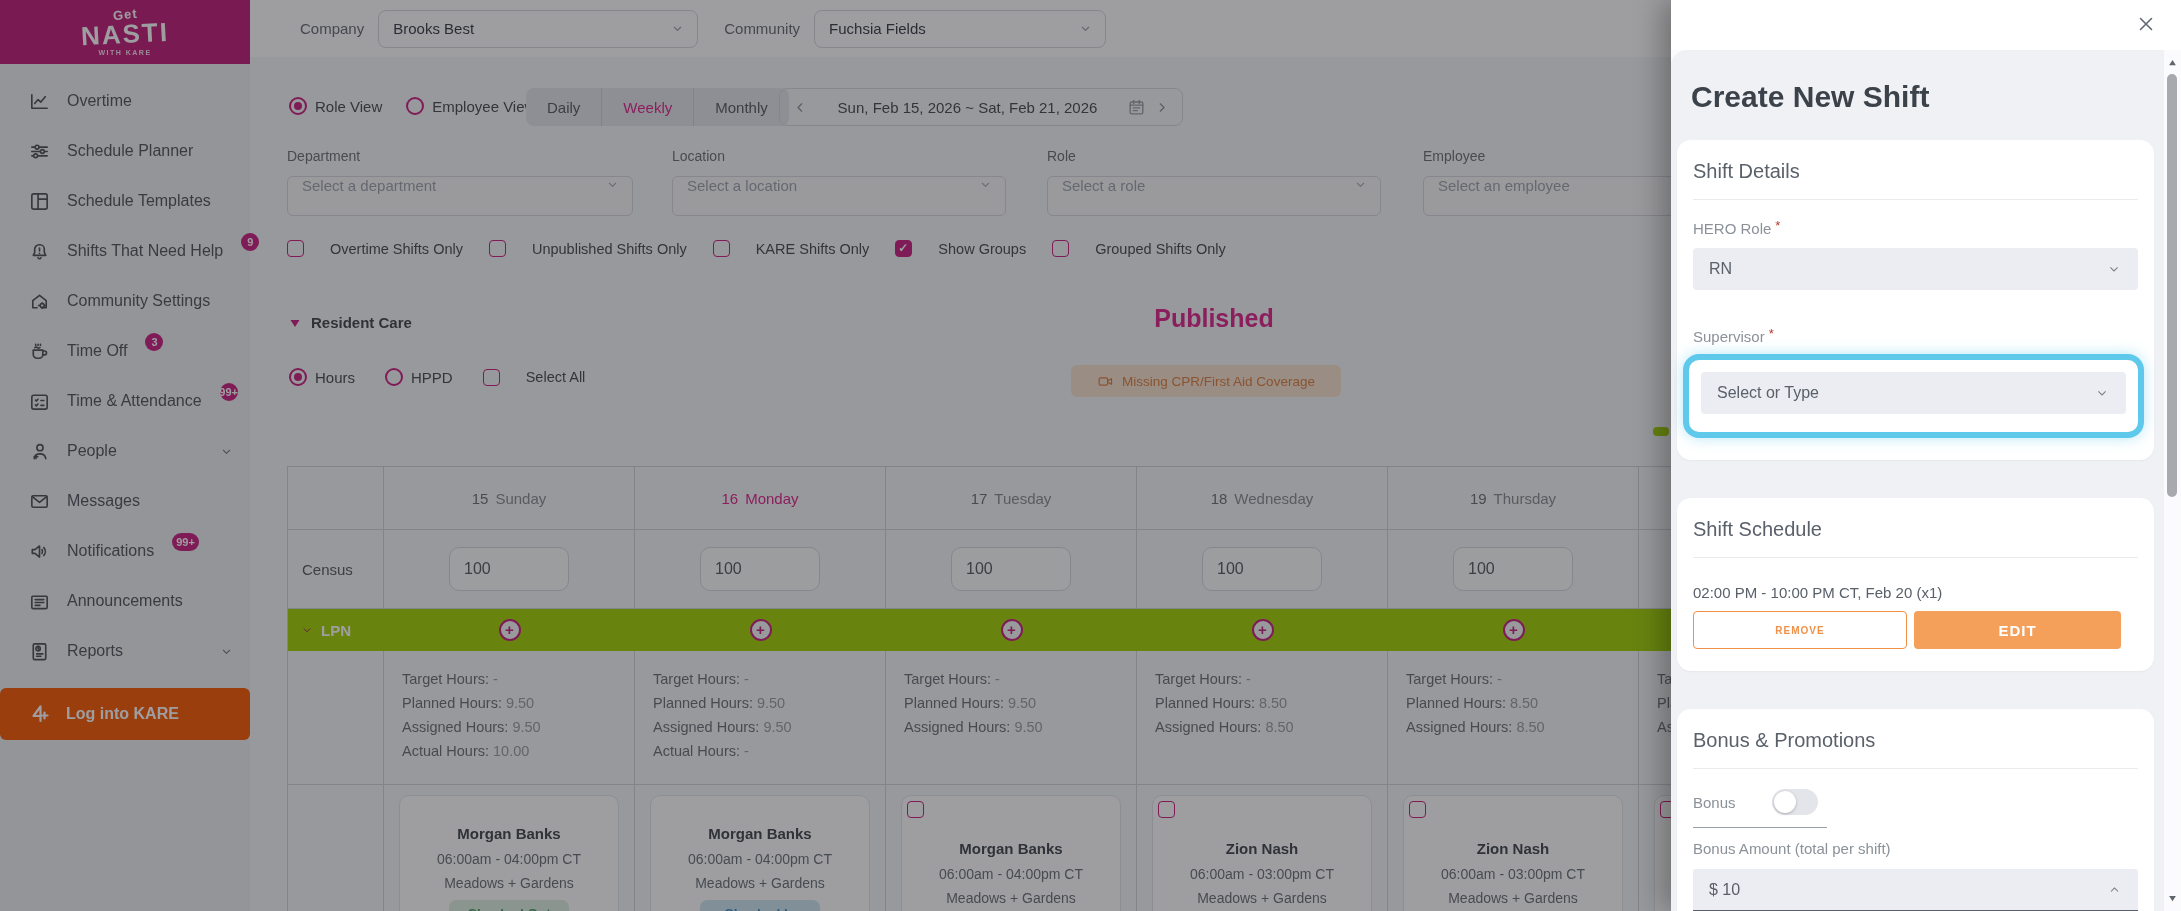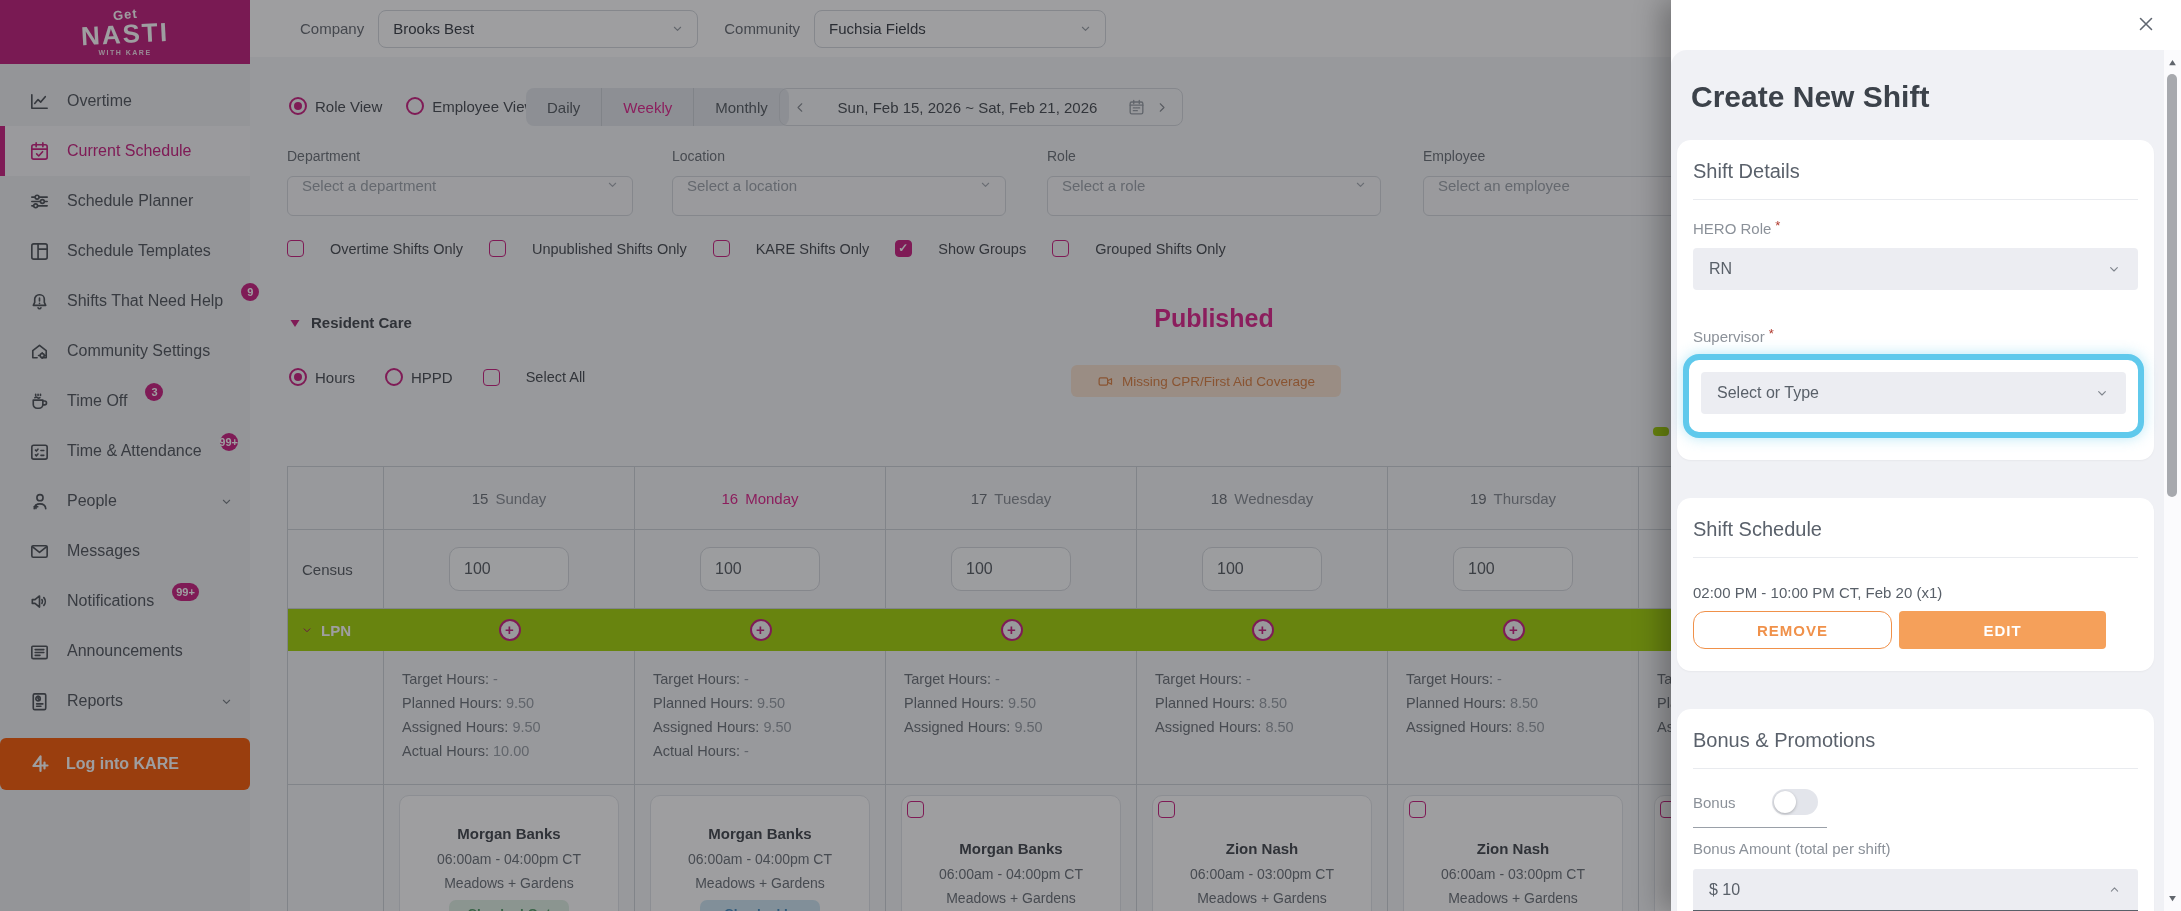--- a/index.html
+++ b/index.html
@@ -137,22 +137,22 @@
   .req{color:#b03a2e;font-size:13px;margin-left:4px;vertical-align:4px}
   .d-select{height:42px;background:#ecedf2;border-radius:4px;display:flex;align-items:center;justify-content:space-between;
     padding:0 16px;font-size:16px;color:#596069;margin-top:10px;cursor:pointer}
   .d-select .chev{width:16px;height:16px;color:#80868e}
   .mt36{margin-top:36px;display:inline-block}
   .highlight{border:6px solid #5fc9ec;border-radius:16px;background:#fff;padding:12px 12px 18px;margin:8px -6px 0 -10px;
     box-shadow:0 0 14px rgba(95,201,236,.45)}
   .highlight .d-select{margin-top:0}
   .entry{font-size:15px;color:#596069;margin:26px 0 10px}
   .btn-row{display:flex;gap:7px}
-  .remove-btn{width:199px;height:38px;background:#fff;border:1px solid #f0914a;color:#f0914a;border-radius:12px;
-    font-family:inherit;font-size:15px;font-weight:700;letter-spacing:1px;cursor:pointer}
+  .remove-btn{width:214px;height:38px;background:#fff;border:1px solid #f0914a;color:#f0914a;border-radius:4px;
+    font-family:inherit;font-size:10px;font-weight:700;letter-spacing:1px;cursor:pointer}
   .edit-btn{width:207px;height:38px;background:#f5a05a;border:none;color:#fff;border-radius:4px;
     font-family:inherit;font-size:15px;font-weight:700;letter-spacing:1px;cursor:pointer}
   .bonus-row{display:flex;align-items:center;gap:36px;margin-top:20px}
   .toggle{width:46px;height:26px;background:#e3e5eb;border-radius:13px;position:relative;cursor:pointer;flex:0 0 auto}
   .toggle .knob{position:absolute;left:2px;top:2px;width:22px;height:22px;background:#fff;border-radius:50%;box-shadow:0 1px 3px rgba(0,0,0,.25)}
   .bonus-underline{width:134px;border-bottom:1.5px solid #9aa0a8;margin-top:12px}
   .amount-label{margin-top:12px}
   .amount{height:42px;background:#ecedf2;border-bottom:1.5px solid #596069;border-radius:3px 3px 0 0;display:flex;
     align-items:center;justify-content:space-between;padding:0 16px;margin-top:12px;font-size:16px;color:#596069;cursor:text}
   .amount .chev{width:15px;height:15px;color:#80868e}
@@ -175,29 +175,20 @@
     <nav id="side-nav">
         <div class="side-item">
           <span class="s-icon">
             <svg viewBox="0 0 24 24" fill="none" stroke="currentColor" stroke-width="1.7" stroke-linecap="round" stroke-linejoin="round">
               <path d="M4 5v14h16"></path>
               <path d="M7 14l3.5-4 2.8 2.6L18 7"></path>
             </svg>
           </span>
           <span class="s-label">Overtime</span>
         </div>
-        <div class="side-item active">
-          <span class="s-icon">
-            <svg viewBox="0 0 24 24" fill="none" stroke="currentColor" stroke-width="1.7" stroke-linecap="round" stroke-linejoin="round">
-              <rect x="4" y="5" width="16" height="15" rx="2"></rect>
-              <path d="M4 9.5h16M8.5 3v4M15.5 3v4M9 14.5l2.2 2.2 4-4.5"></path>
-            </svg>
-          </span>
-          <span class="s-label">Current Schedule</span>
-        </div>
         <div class="side-item">
           <span class="s-icon">
             <svg viewBox="0 0 24 24" fill="none" stroke="currentColor" stroke-width="1.7" stroke-linecap="round" stroke-linejoin="round">
               <path d="M4 7.5h16M4 12h16M4 16.5h16"></path>
               <circle cx="9.5" cy="7.5" r="2" fill="#eef0f2"></circle>
               <circle cx="15" cy="12" r="2" fill="#eef0f2"></circle>
               <circle cx="8" cy="16.5" r="2" fill="#eef0f2"></circle>
             </svg>
           </span>
           <span class="s-label">Schedule Planner</span>

